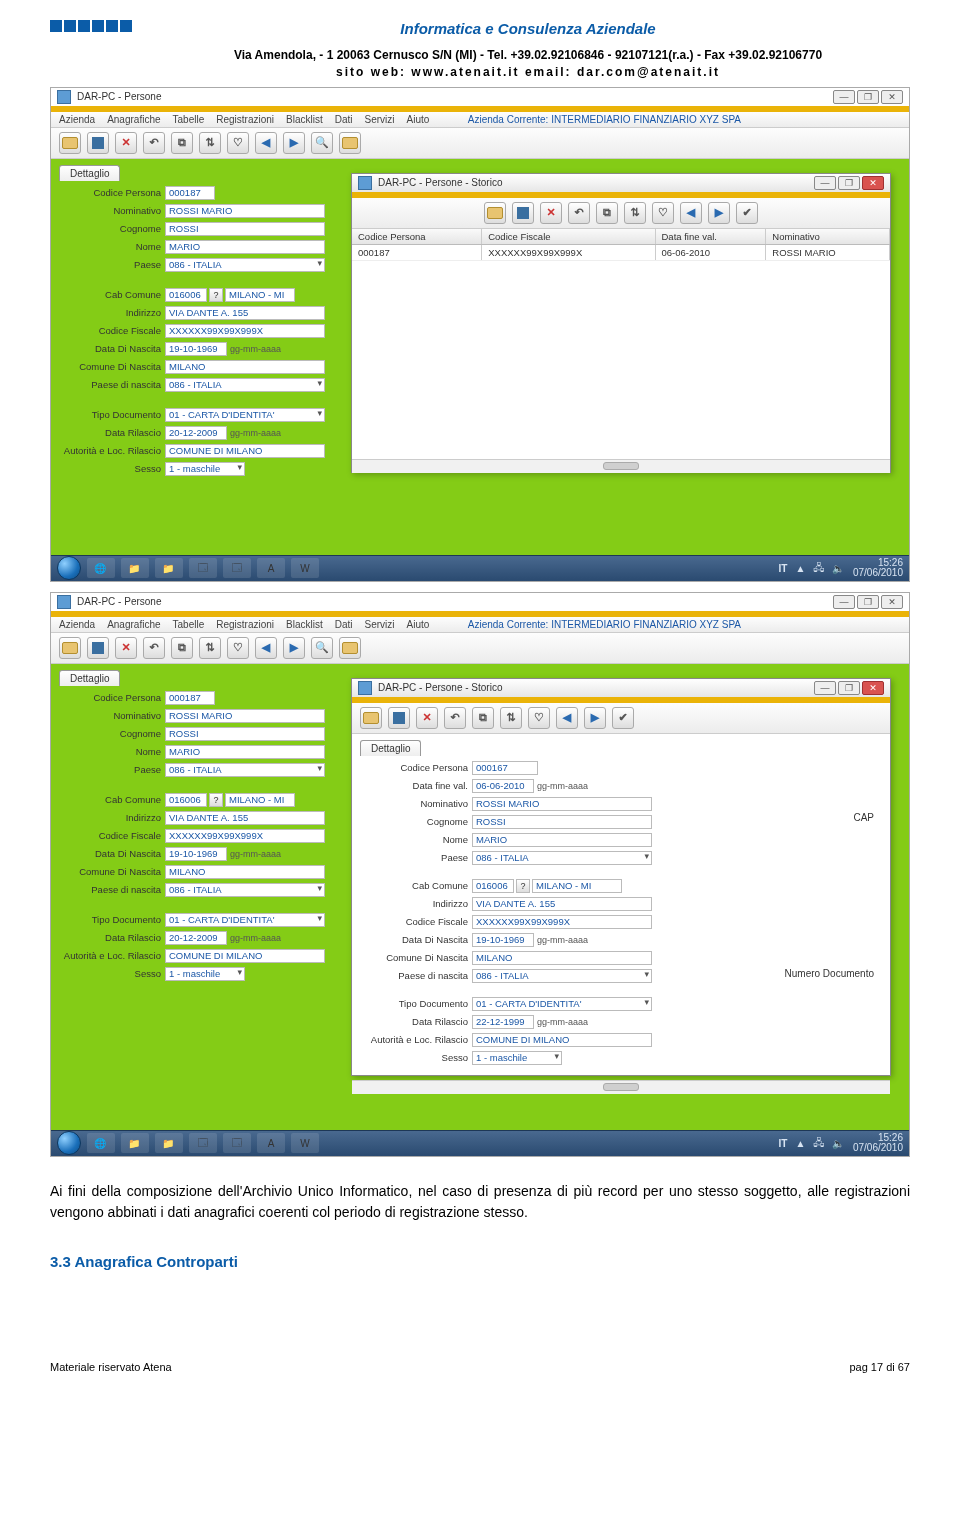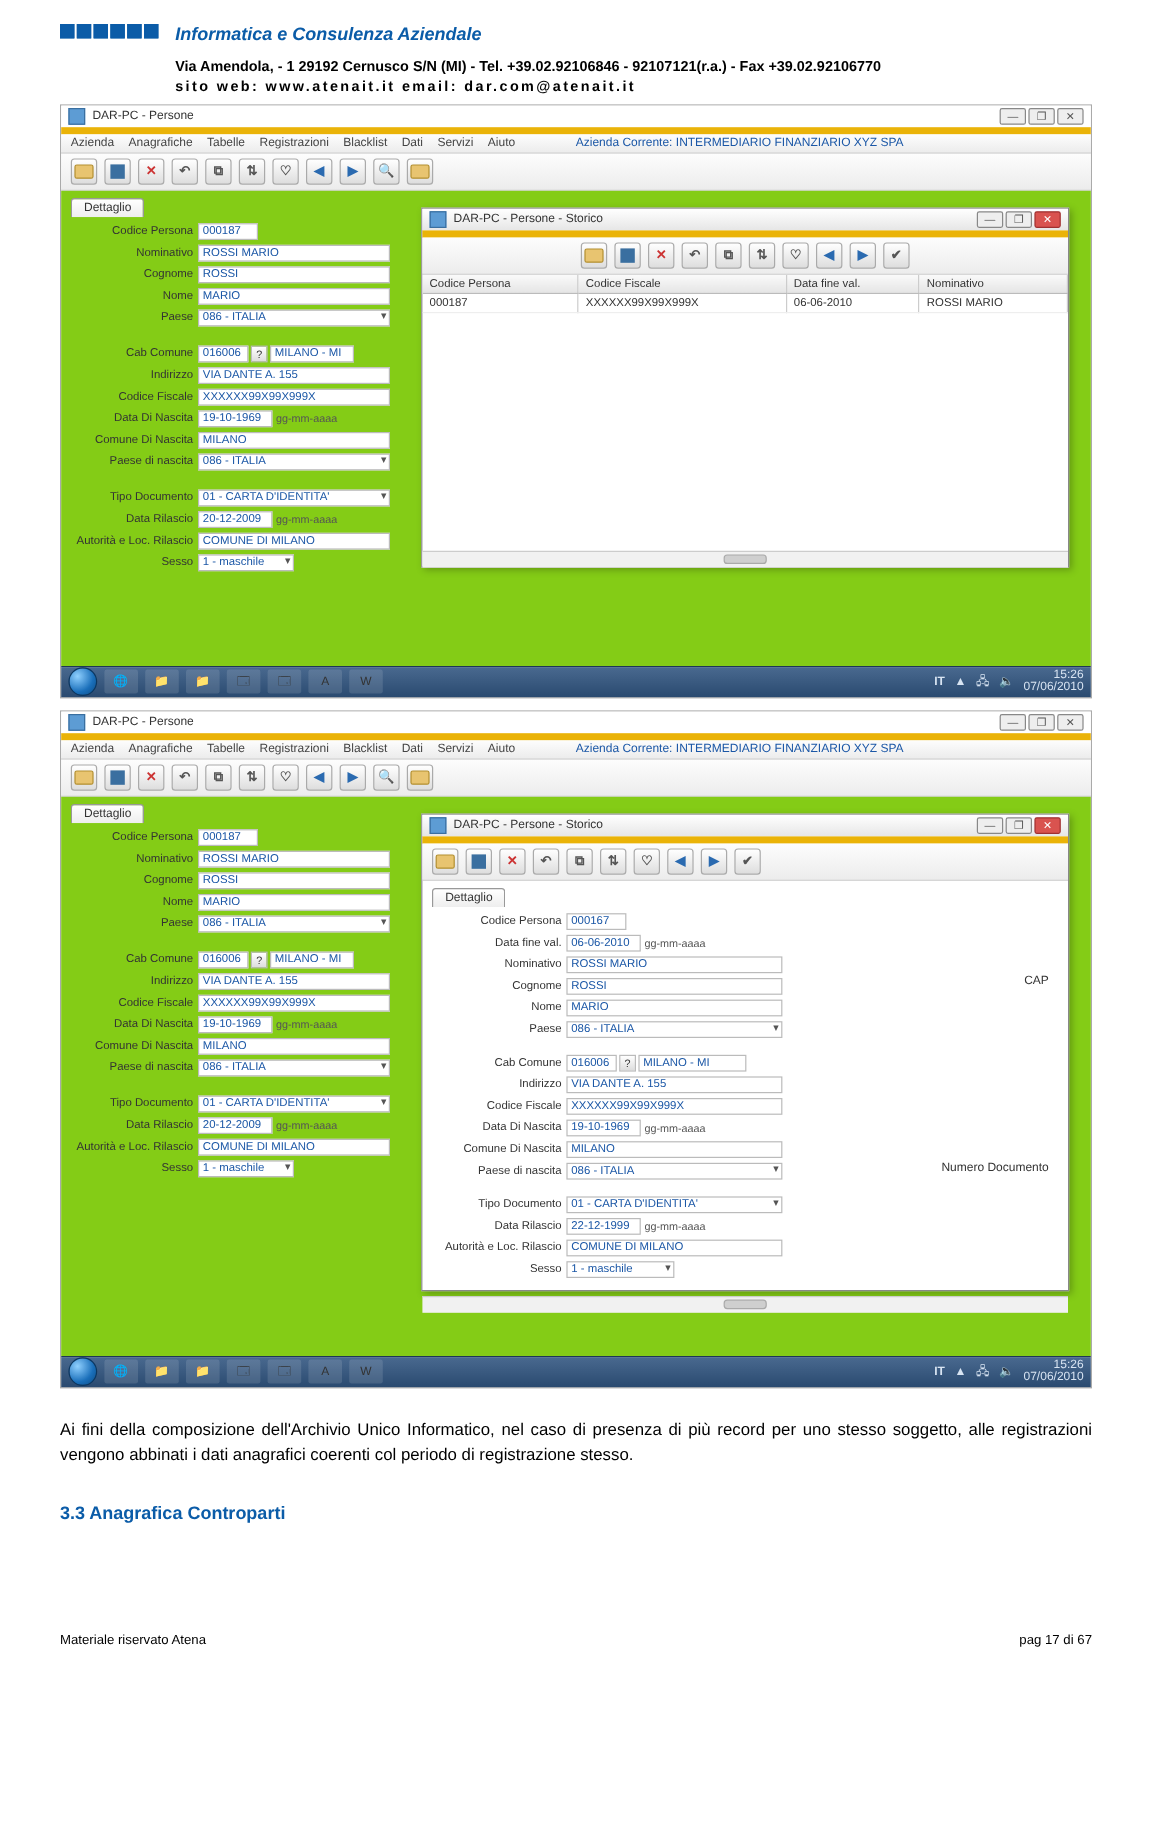--- a/index.html
+++ b/index.html
@@ -6,36 +6,36 @@
   body { margin:0; padding:0; font-family:"Segoe UI",Tahoma,Verdana,sans-serif; background:#fff; color:#000; width:960px; }
   .page { width:960px; padding:18px 50px 30px 50px; position:relative; }
 
   
   .hdr { display:flex; align-items:flex-start; gap:14px; margin-bottom:6px; }
   .logo { width:170px; height:70px; display:flex; align-items:center; gap:4px; }
   .logo-mark { width:56px; height:56px; }
   .logo-text { font:700 28px/1 Verdana,sans-serif; fill:#0B5CA8; letter-spacing:2px; }
   .boxes { display:flex; gap:2px; margin-top:2px; }
   .boxes span { width:12px; height:12px; background:#0B5CA8; border:1px solid #0B5CA8; }
-  .hdr-right { flex:1; text-align:left; font-size:12px; }
+  .hdr-right { flex:1; text-align:center; font-size:12px; }
   .hdr-right .slogan { font:italic 700 15px/1.4 Verdana,sans-serif; color:#0B5CA8; margin-bottom:8px;}
   .hdr-right .addr { font:700 12px/1.4 Verdana,sans-serif; }
   .hdr-right .web  { font:700 12px/1.4 Verdana,sans-serif; letter-spacing:2px; }
 
   
   .screenshot { border:1px solid #aaa; margin-top:6px; font-size:10px; color:#333; background:#fff; }
   .scr-title { display:flex; align-items:center; gap:6px; background:#fff; border-bottom:6px solid #eab308; padding:2px 6px; }
   .scr-title .ico-app { width:14px;height:14px;background:#5d9cd4;border:1px solid #3a6fa0;}
   .scr-title .wt { flex:1; color:#333;}
   .winbtn { display:flex; gap:2px;}
   .winbtn span{width:22px;height:14px;border:1px solid #888;border-radius:2px;background:#eee;display:inline-flex;align-items:center;justify-content:center;font-size:9px;color:#555;}
   .winbtn .close{background:#d9534f;border-color:#a03030;color:#fff;}
   .menubar { display:flex; gap:12px; padding:2px 8px; border-bottom:1px solid #ccc; color:#444; background:linear-gradient(#fdfdfd,#ececec); }
   .menubar span{cursor:default;}
-  .azienda-corr { position:absolute; right:156px; top:2px; color:#1b57a6; font-size:10px;}
+  .azienda-corr { position:absolute; right:168px; top:2px; color:#1b57a6; font-size:10px;}
   .menubar-wrap{position:relative;}
   .toolbar { display:flex; gap:6px; padding:4px 8px; border-bottom:1px solid #ccc; background:linear-gradient(#fdfdfd,#ececec);}
   .tb { width:22px;height:22px;border:1px solid #aaa;border-radius:3px;background:linear-gradient(#fff,#ddd);display:flex;align-items:center;justify-content:center;color:#555;font-weight:700;font-size:11px;}
   .tb.save::before{content:"";width:12px;height:12px;background:#3a6fa0;}
   .tb.del{color:#c33;}
   .tb.folder::before{content:"";width:14px;height:10px;background:#e8c470;border:1px solid #b38f30;border-radius:2px;}
   .tb.nav{color:#2a6ab0;}
 
   .section-tab { display:inline-block; margin:6px 0 0 8px; padding:2px 10px; border:1px solid #999;border-bottom:none;border-radius:3px 3px 0 0;background:linear-gradient(#fff,#eee);font-size:10px;}
   .form-area { padding:4px 6px 6px 6px; display:flex; gap:0; align-items:flex-start;}
@@ -96,21 +96,21 @@
           <span></span>
           <span></span>
           <span></span>
           <span></span>
           <span></span>
           <span></span>
         </div>
     </div>
     <div class="hdr-right">
       <div class="slogan">Informatica e Consulenza Aziendale</div>
-      <div class="addr">Via Amendola, - 1 29192 Cernusco S/N (MI) - Tel. +39.02.92106846 - 92107121(r.a.) - Fax +39.02.92106770</div>
+      <div class="addr">Via Amendola, - 1 20063 Cernusco S/N (MI) - Tel. +39.02.92106846 - 92107121(r.a.) - Fax +39.02.92106770</div>
       <div class="web">sito web: www.atenait.it      email: dar.com@atenait.it</div>
     </div>
   </div>
 
   <div class="screenshot scr1">
     <div class="scr-title">
       <span class="ico-app"></span>
       <span class="wt">DAR-PC - Persone</span>
       <span class="winbtn">
           <span>—</span>
@@ -418,21 +418,21 @@
           <span class="tb nav">◀</span>
           <span class="tb nav">▶</span>
           <span class="tb">✔</span>
         </div>
         <div class="section-tab">Dettaglio</div>
         <div class="sub-form" style="position:relative;">
           <span class="cap-lbl">CAP</span>
           <span class="numdoc-lbl">Numero Documento</span>
           <div class="frow">
               <label>Codice Persona</label>
-              <span class="fval" style="width:50px">000167</span>
+              <span class="fval" style="width:66px">000167</span>
             </div>
           <div class="frow">
               <label>Data fine val.</label>
               <span class="fval" style="width:62px">06-06-2010</span>
               <span class="hint">gg-mm-aaaa</span>
             </div>
           <div class="frow">
               <label>Nominativo</label>
               <span class="fval" style="width:180px">ROSSI MARIO</span>
             </div>

